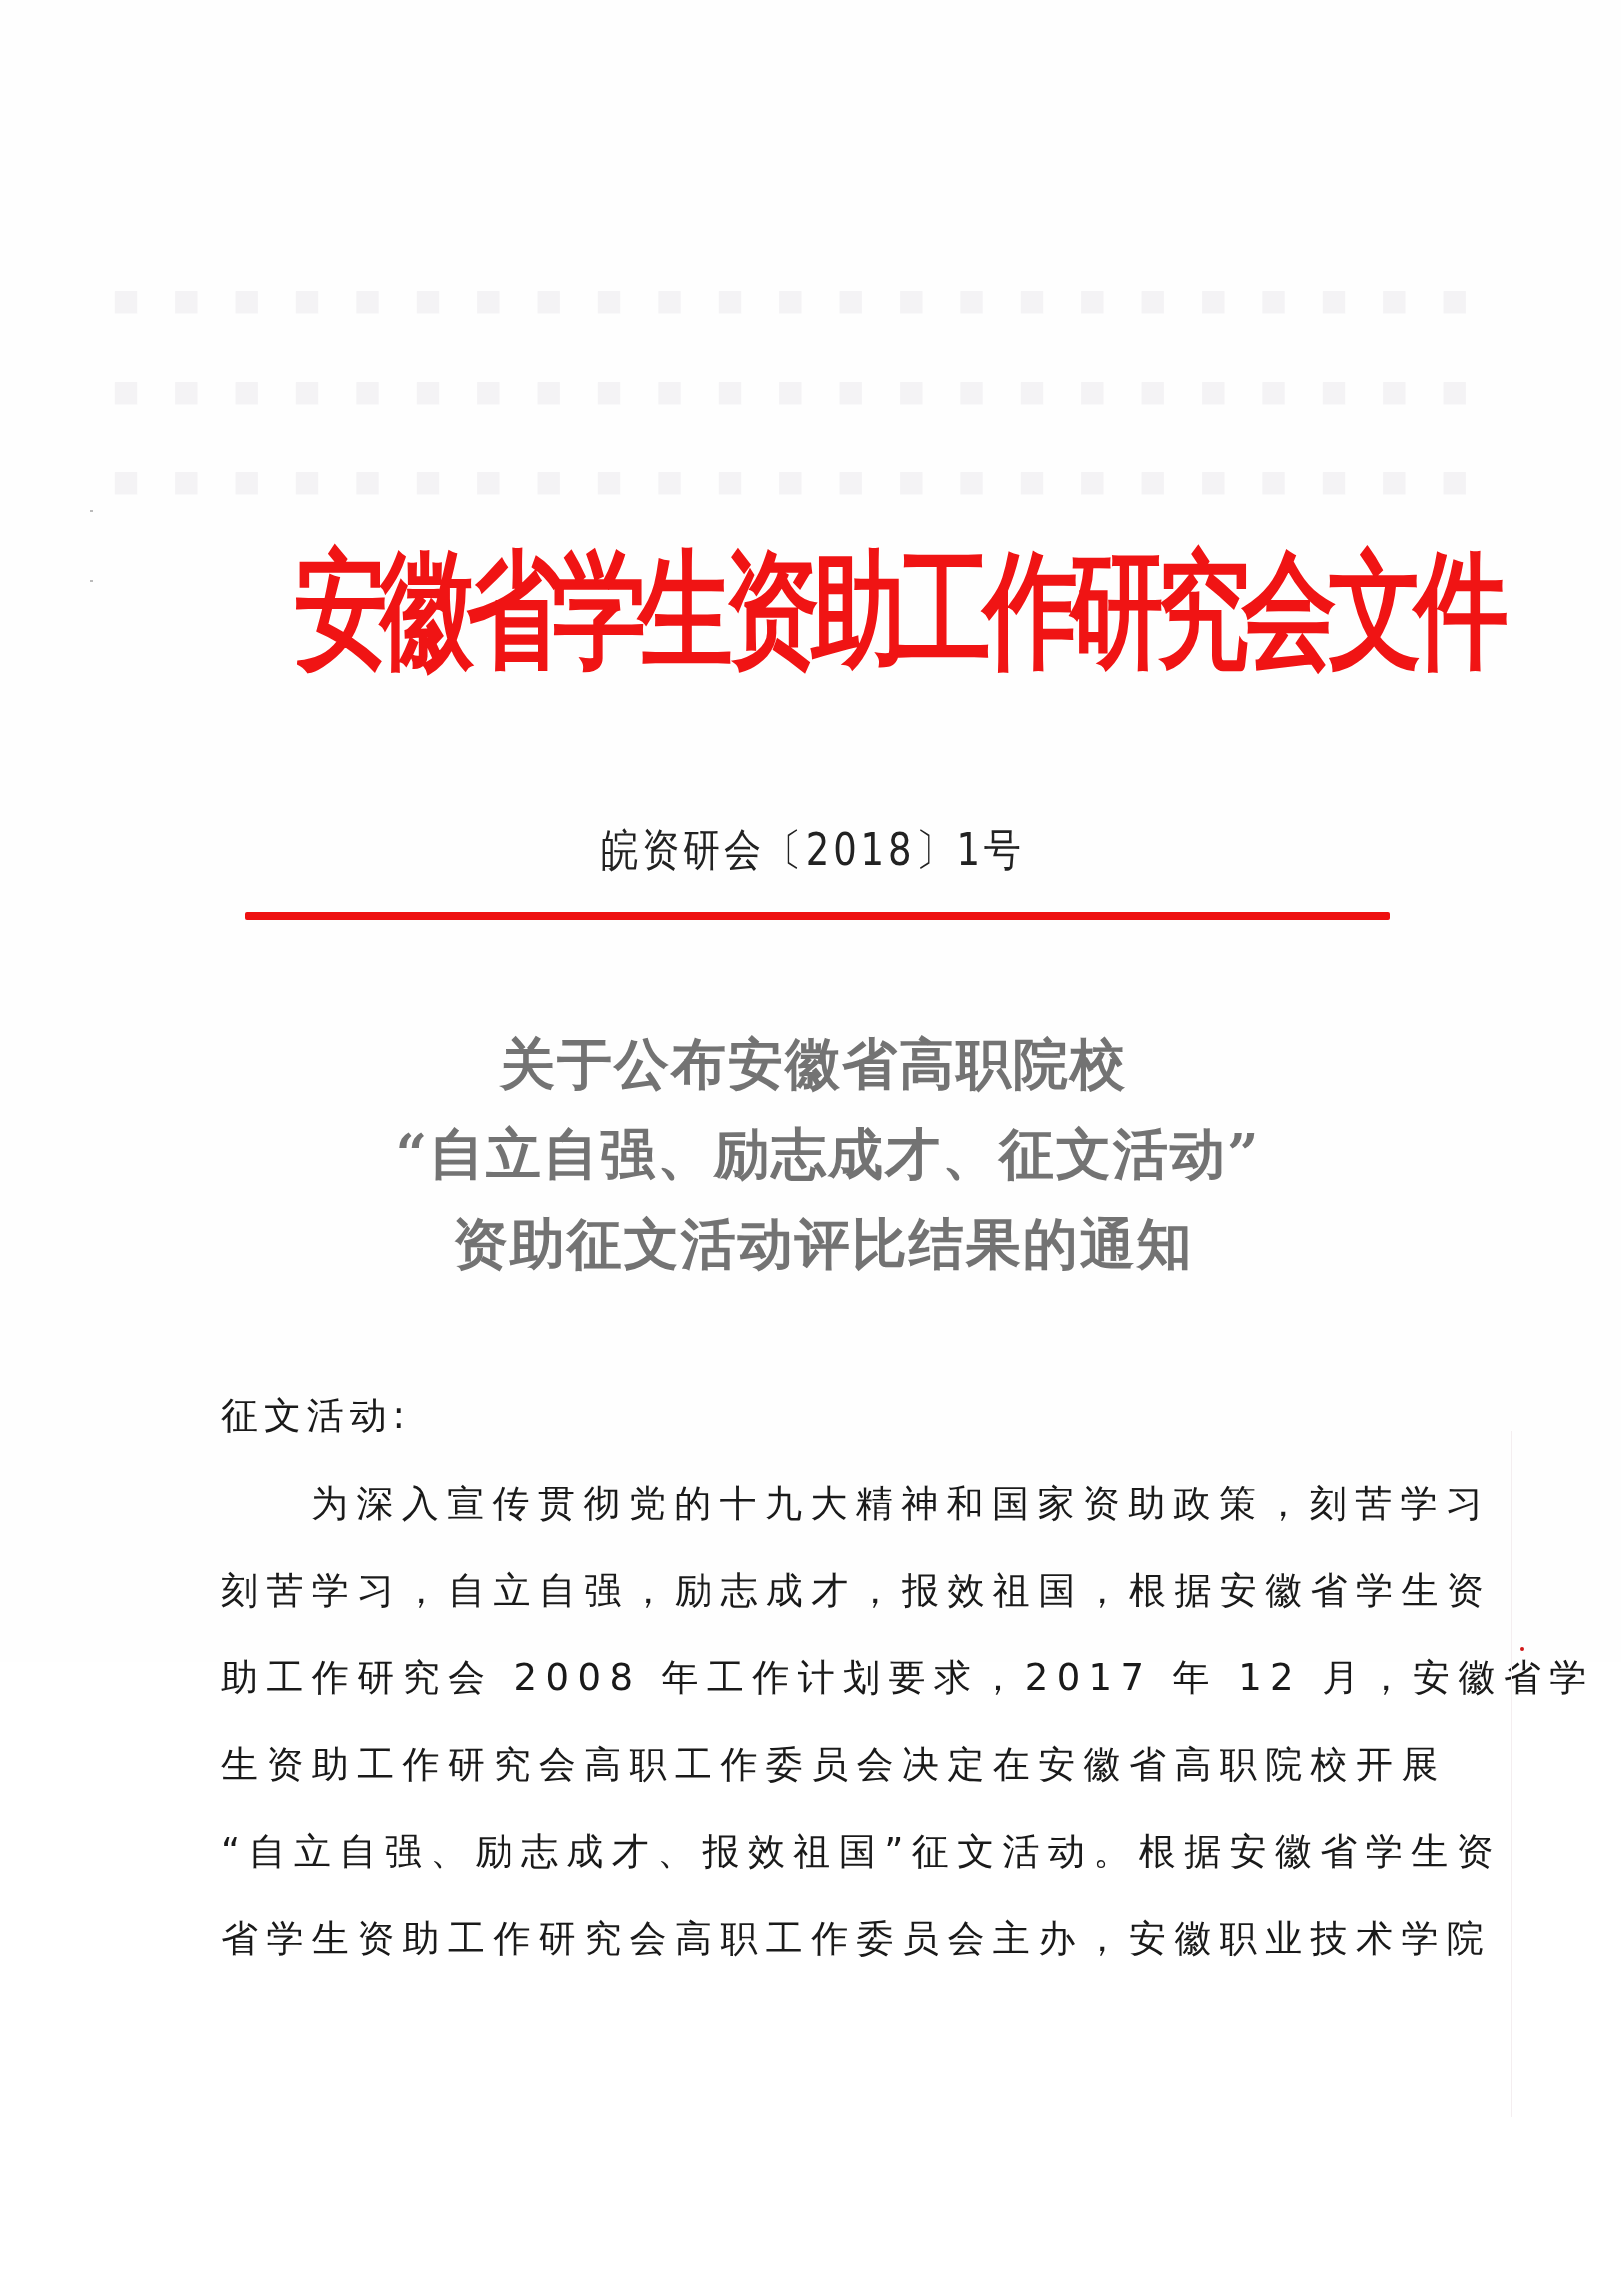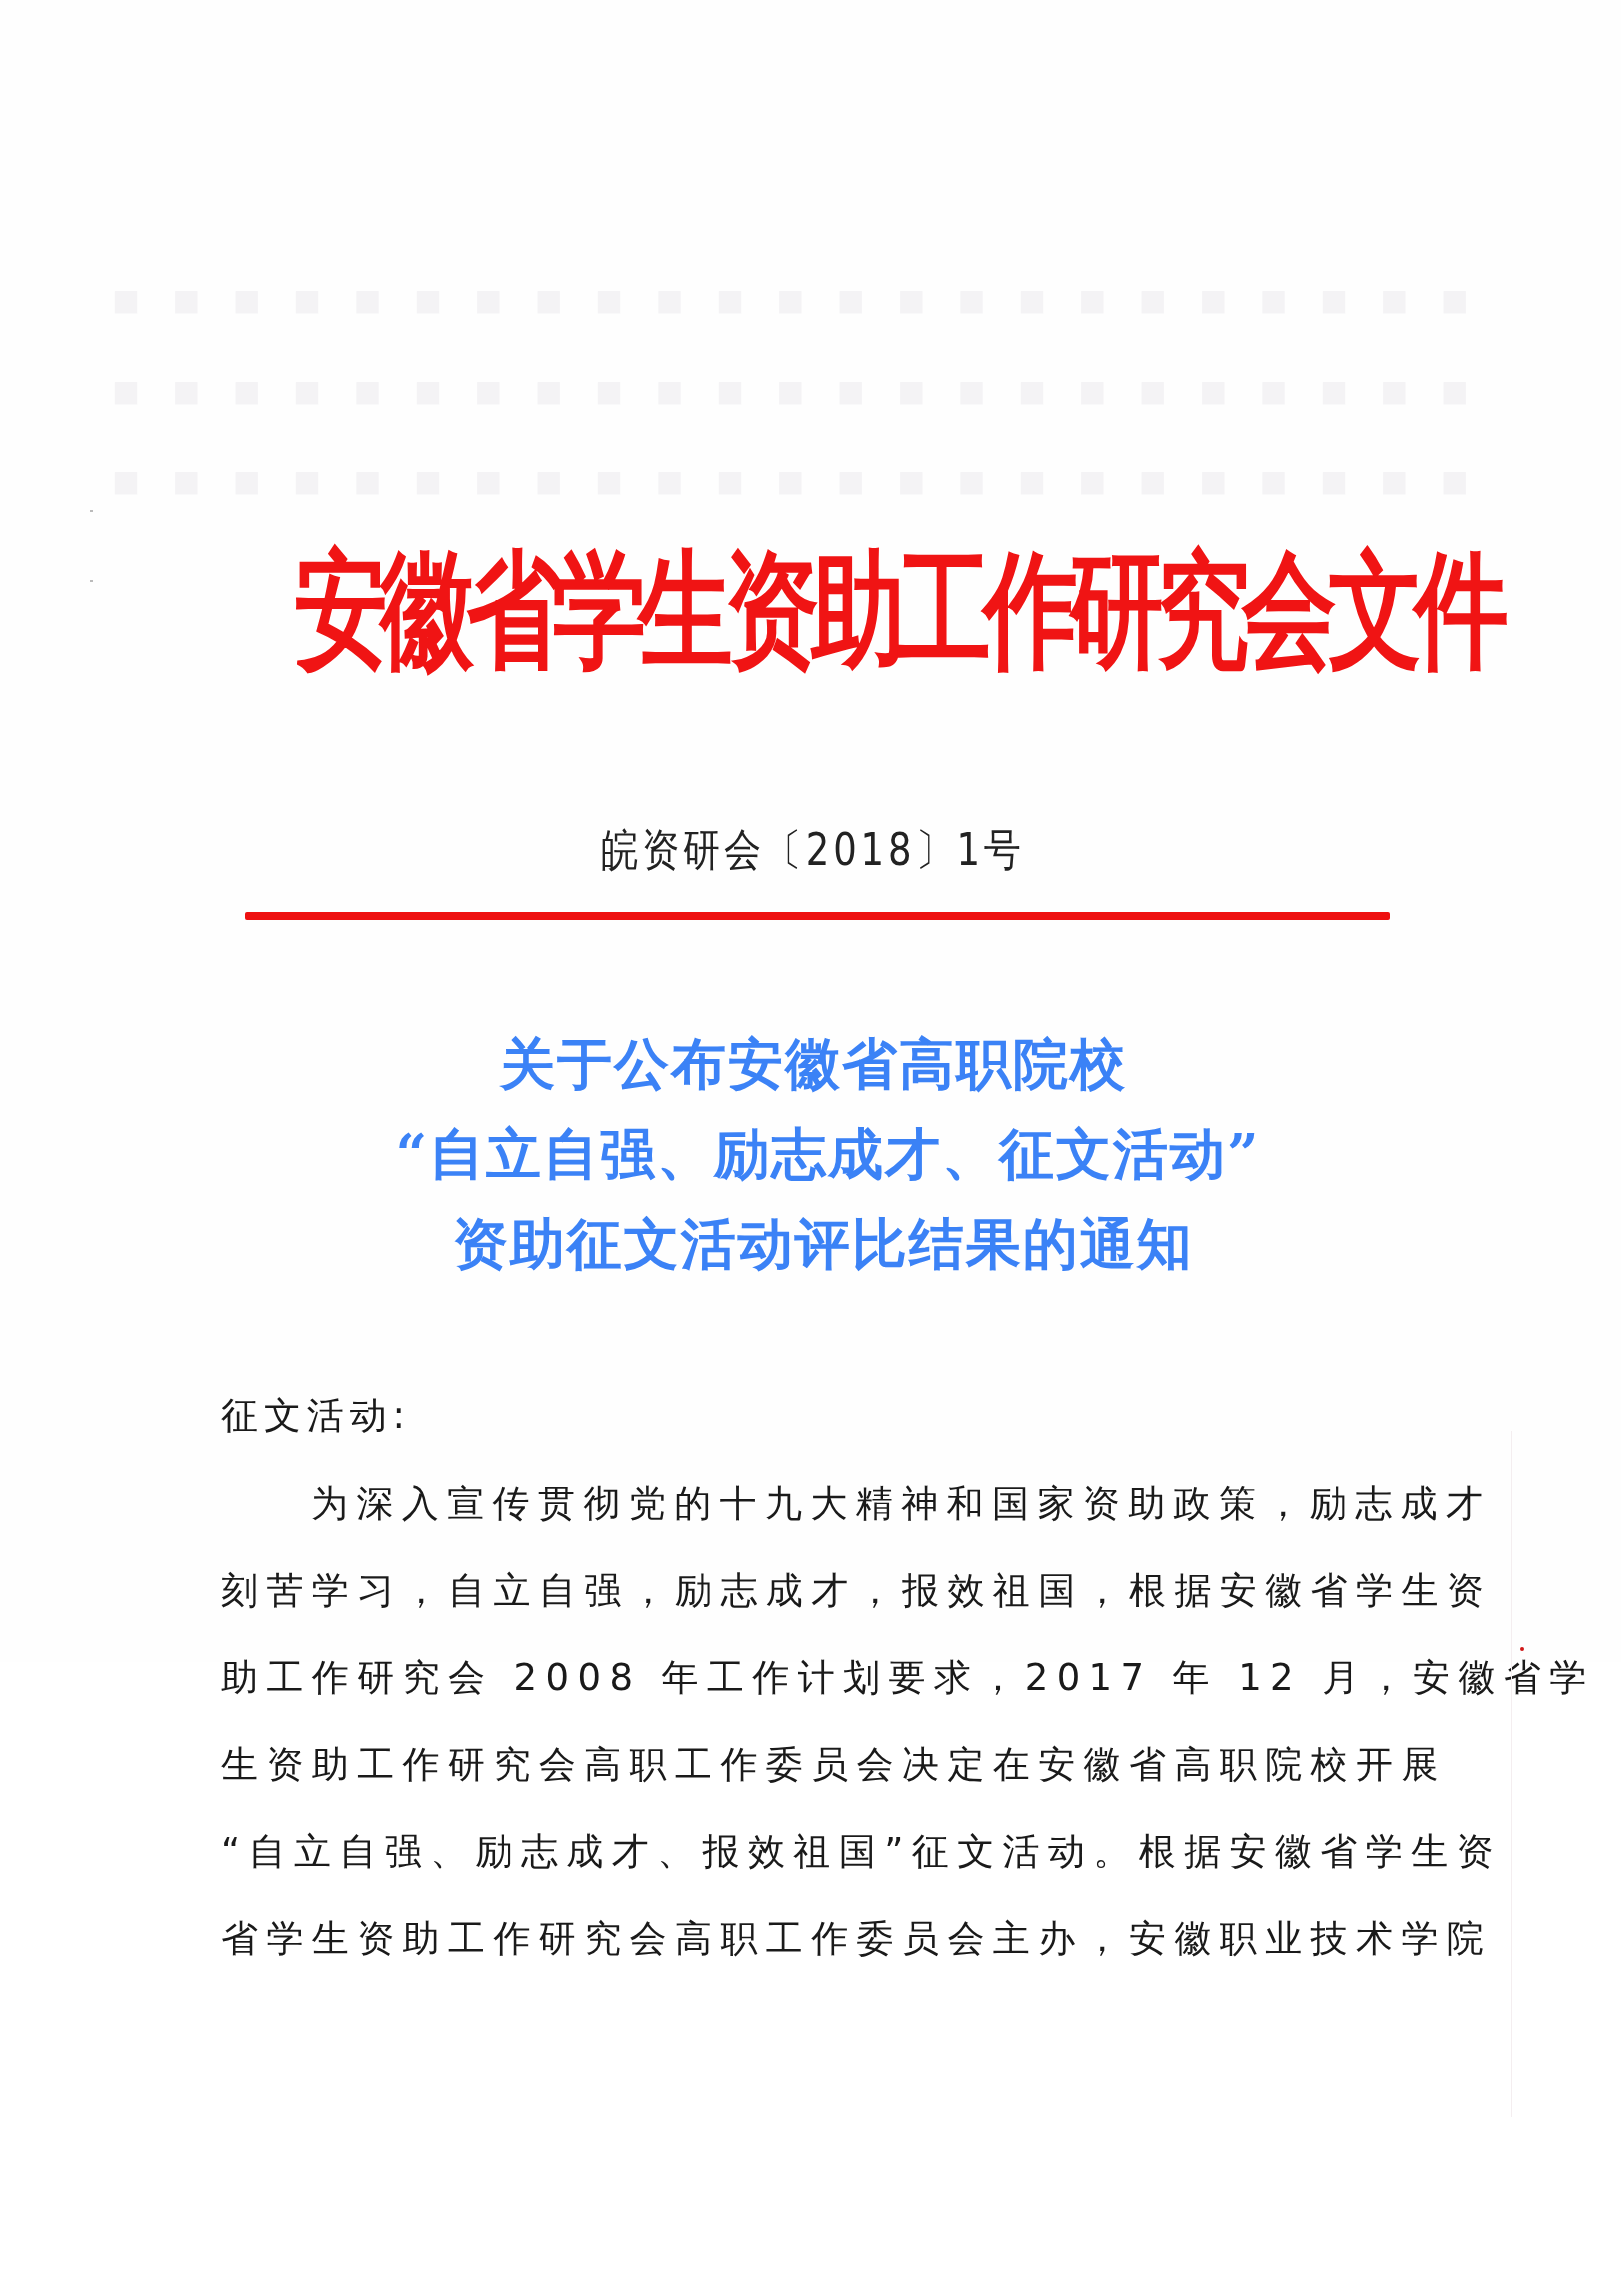--- a/index.html
+++ b/index.html
@@ -76,21 +76,21 @@
   }
   .title-block {
     position: absolute;
     left: 392px;
     top: 1019px;
     width: 882px;
   }
   .title-line {
     font-family: "DejaVu Serif", "Liberation Serif", serif;
     font-weight: bold;
-    color: #3b82f6;
+    color: #737373;
     font-size: 55px;
     line-height: 90px;
     letter-spacing: 2px;
     white-space: nowrap;
     text-align: center;
   }
   .title-line.l1 { margin-left: -39px; }
   .title-line.l2 { margin-left: -9.8px; }
   .title-line.l3 { margin-left: -19.6px; text-align: center; }
   .body {
@@ -156,21 +156,21 @@
   <div class="red-rule"></div>
 
   <div class="title-block">
     <div class="title-line l1">关于公布安徽省高职院校</div>
     <div class="title-line l2">“自立自强、励志成才、征文活动”</div>
     <div class="title-line l3">资助征文活动评比结果的通知</div>
   </div>
 
   <div class="body">
     <div class="salutation">征文活动:</div>
-    <div class="body-line indent">为深入宣传贯彻党的十九大精神和国家资助政策，励志成才</div>
+    <div class="body-line indent">为深入宣传贯彻党的十九大精神和国家资助政策，刻苦学习</div>
     <div class="body-line">刻苦学习，自立自强，励志成才，报效祖国，根据安徽省学生资</div>
     <div class="body-line">助工作研究会 2008 年工作计划要求，2017 年 12 月，安徽省学</div>
     <div class="body-line">生资助工作研究会高职工作委员会决定在安徽省高职院校开展</div>
     <div class="body-line">“自立自强、励志成才、报效祖国”征文活动。根据安徽省学生资</div>
     <div class="body-line">省学生资助工作研究会高职工作委员会主办，安徽职业技术学院</div>
   </div>
 
   <div class="edge-line"></div>
   <div class="red-dot"></div>
 </div>

